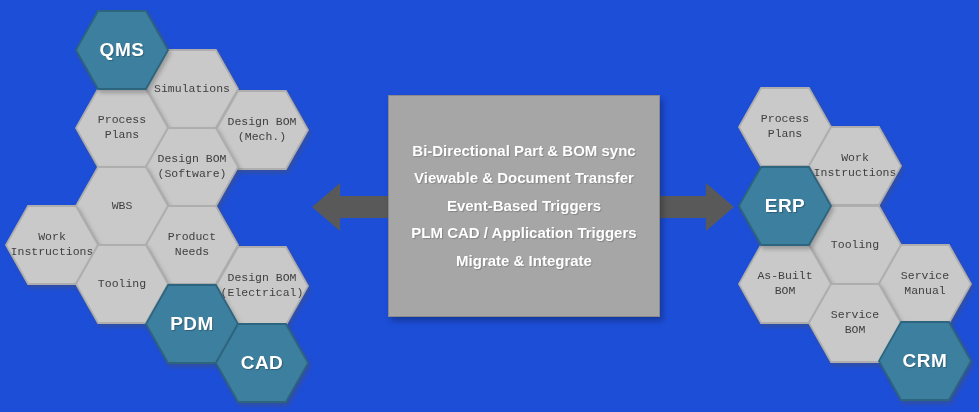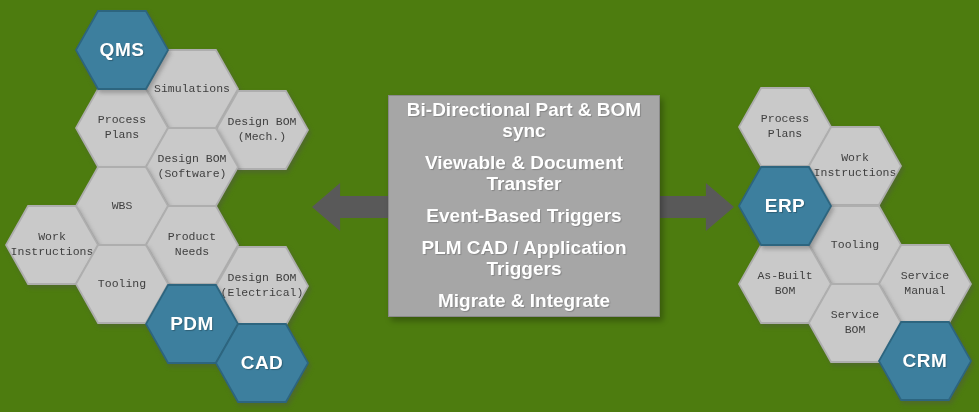--- a/index.html
+++ b/index.html
@@ -1,19 +1,19 @@
 <!DOCTYPE html>
 <html><head>
 <meta charset="utf-8">
 <style>
   html,body{margin:0;padding:0;background:#ffffff;}
   .stage{
     position:relative;
     width:979px;height:412px;
-    background:#4d7c0f;
+    background:#1d4ed8;
     font-family:"Liberation Sans", sans-serif;
     overflow:hidden;
   }
   
   .hex-wrap{
     position:absolute;
     width:94px;height:80px;
     filter: drop-shadow(2px 3px 2px rgba(80,80,80,0.40));
   }
   .hex-border{
@@ -39,21 +39,21 @@
   .hex-label{white-space:pre-line;padding:0 8px;}
   
   .center-box{
     position:absolute;left:388px;top:95px;width:270px;height:220px;
     background:#a6a6a6;border:1px solid #8a8a8a;
     box-shadow:3px 4px 6px rgba(0,0,0,0.28);
     display:flex;flex-direction:column;justify-content:center;
     gap:11px;z-index:2;
   }
   .center-line{
-    color:#ffffff;font-size:19px;font-weight:700;
+    color:#ffffff;font-size:15px;font-weight:700;
     text-align:center;line-height:1.1;
     text-shadow:1px 1px 1px rgba(0,0,0,0.2);
   }
   
   .arrow{
     position:absolute;top:183px;width:76px;height:48px;
     background:#595959;z-index:1;
     filter: drop-shadow(2px 2px 2px rgba(0,0,0,0.25));
   }
   .arrow-left{

